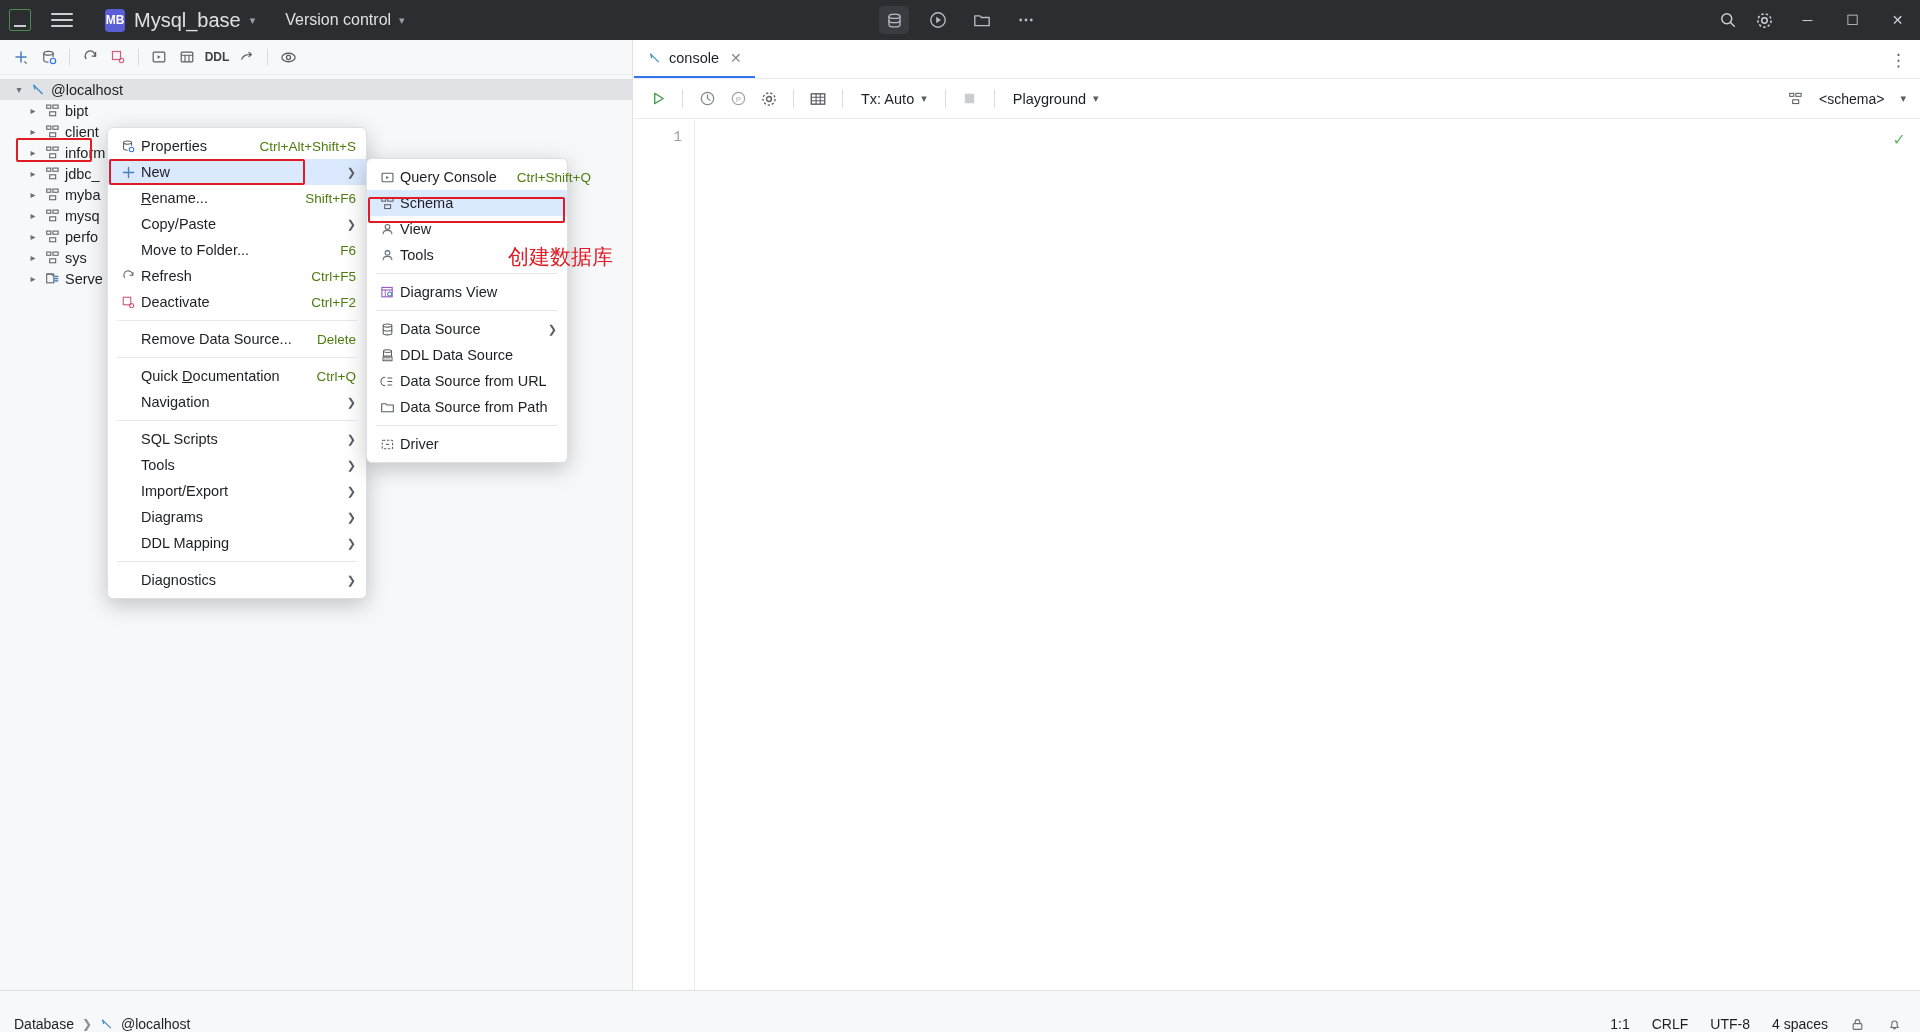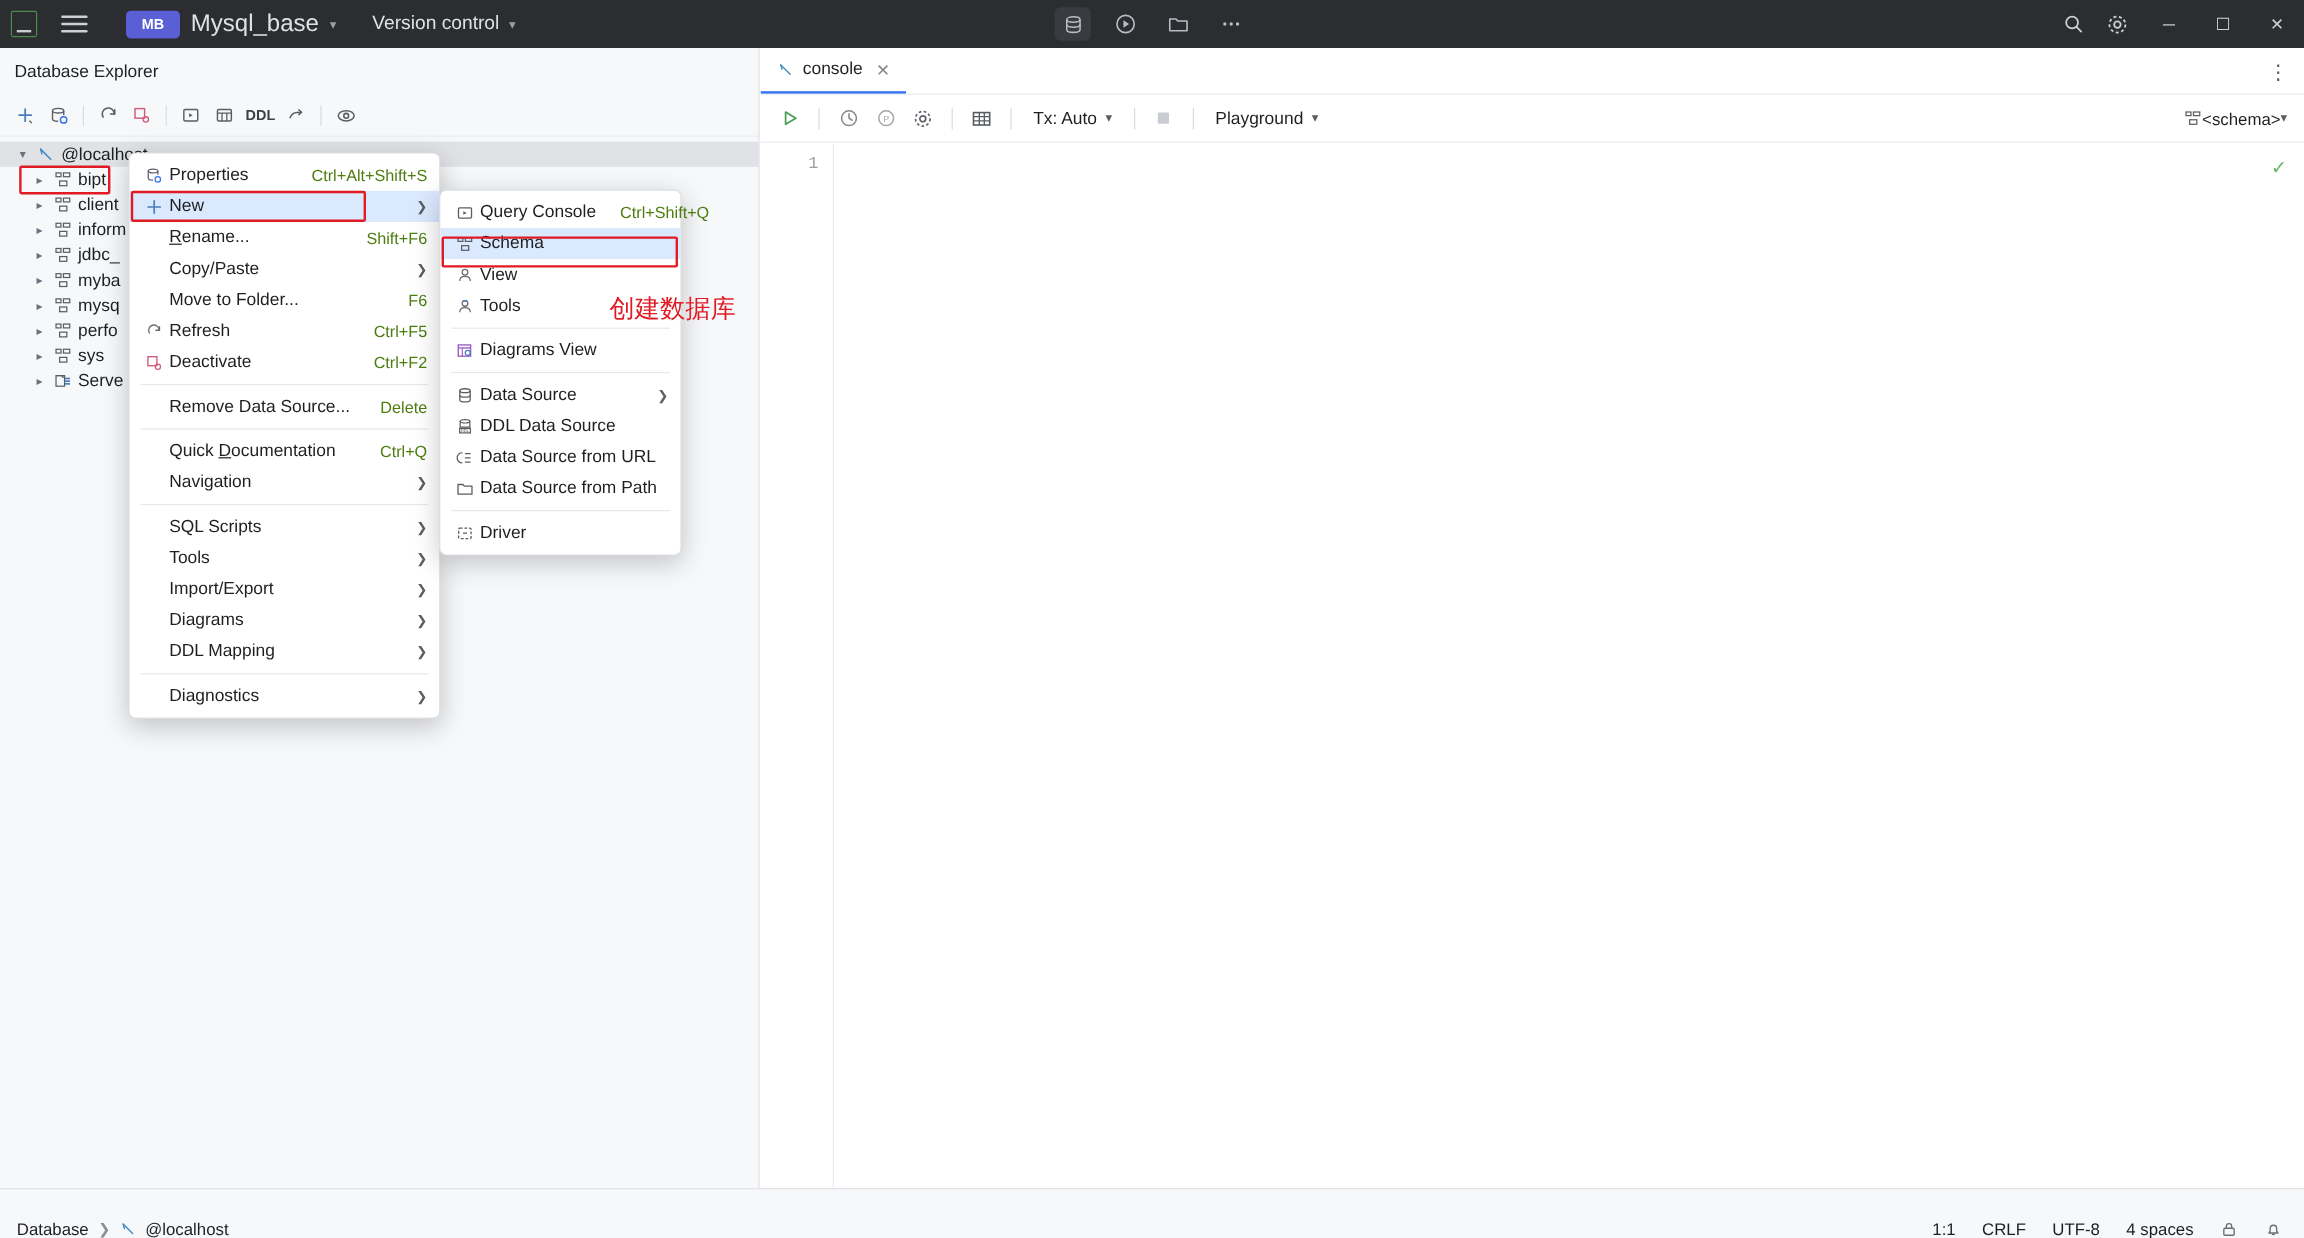--- a/index.html
+++ b/index.html
@@ -29,21 +29,21 @@
     content: ""; position: absolute; bottom: 3px; left: 4px; right: 4px;
     height: 2px; background: #c9ccd1;
   }
   .hamburger { margin-left: 20px; width: 22px; display: flex; flex-direction: column; gap: 4px; cursor: pointer;}
   .hamburger i { display: block; height: 2px; background: #ced0d6; border-radius: 1px; }
   .proj-chip {
     display: flex; align-items: center; gap: 9px; margin-left: 24px; cursor: pointer;
     padding: 4px 8px; border-radius: 5px;
   }
   .proj-badge {
-    width: 45px; height: 23px; border-radius: 4px; background: #5a5fd6;
+    width: 20px; height: 23px; border-radius: 4px; background: #5a5fd6;
     color: #fff; font-size: 12px; font-weight: 700; display: flex;
     align-items: center; justify-content: center;
   }
   .proj-name { font-size: 20px; color: #dfe1e5; }
   .chev { font-size: 11px; color: #9aa0a6; }
   .vcs { margin-left: 22px; font-size: 16px; color: #dfe1e5; display: flex;
          align-items: center; gap: 8px; cursor: pointer; }
   .tb-center { position: absolute; left: 50%; transform: translateX(-50%);
                display: flex; align-items: center; gap: 14px; }
   .tb-ico {
@@ -122,21 +122,21 @@
     width: 28px; height: 28px; display: flex; align-items: center;
     justify-content: center; border-radius: 4px; cursor: pointer;
   }
   .et-sep { width: 1px; height: 18px; background: #d9dbe0; margin: 0 7px; }
   .et-drop {
     display: flex; align-items: center; gap: 7px; padding: 4px 8px;
     font-size: 14.5px; color: #1e1f22; cursor: pointer; border-radius: 4px;
   }
   .et-right {
     position: absolute; right: 14px; display: flex; align-items: center;
-    gap: 0; font-size: 14px; color: #1e1f22; cursor: pointer;
+    gap: 16px; font-size: 14px; color: #1e1f22; cursor: pointer;
   }
   .code-area { position: absolute; left: 0; top: 80px; right: 0; bottom: 0; display: flex; }
   .gutter {
     width: 61px; background: #ffffff; border-right: 1px solid #ebecf0;
     padding-top: 9px; text-align: right; padding-right: 12px;
     font-family: "Liberation Mono", monospace; font-size: 14px; color: #9b9ea5;
   }
   .code-body { flex: 1; position: relative; }
   .code-check {
     position: absolute; right: 14px; top: 10px; color: #5fb865; font-size: 16px;
@@ -261,21 +261,20 @@
             <circle cx="8" cy="8" r="5.6" fill="none" stroke="#ced0d6" stroke-width="1.25" stroke-dasharray="2.1 1.8"></circle>
           </svg>
       </div>
       <div class="win-btn">─</div>
       <div class="win-btn">☐</div>
       <div class="win-btn close">✕</div>
     </div>
   </div>
 
   <div class="leftpanel">
-    <div class="panel-title">Database Explorer</div>
 
     <div class="panel-toolbar">
       <div class="pt-btn">
         <svg width="16" height="16" viewBox="0 0 16 16">
             <path d="M8 3v10M3 8h10" stroke="#4a7ebb" stroke-width="1.5" stroke-linecap="round"></path>
             <path d="M11.5 12.5l2 2" stroke="#5a5d63" stroke-width="1.1"></path>
           </svg>
       </div>
       <div class="pt-btn">
         <svg width="17" height="17" viewBox="0 0 16 16">

